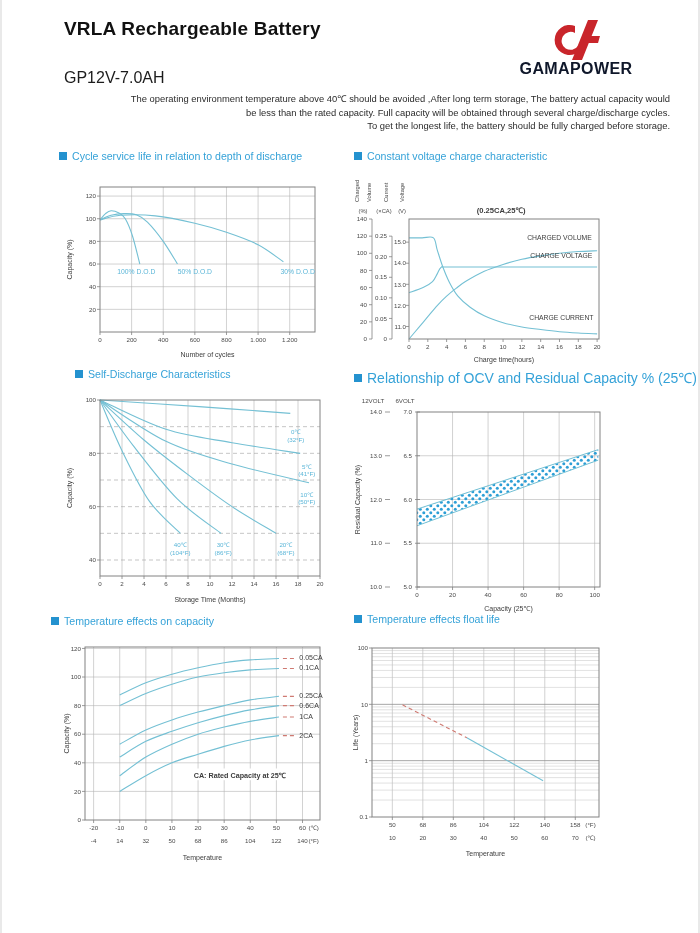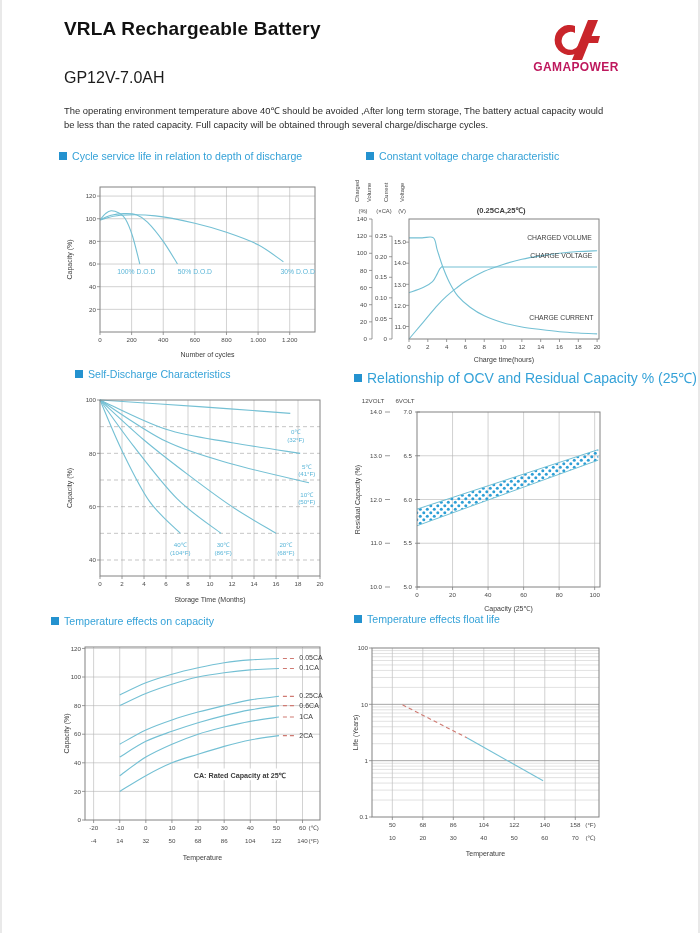--- a/index.html
+++ b/index.html
@@ -1,21 +1,21 @@
 <!DOCTYPE html>
 <html><head>
 <meta charset="utf-8">
 <style>
   html,body{margin:0;padding:0;background:#e9e9e9;}
   .page{position:relative;width:696px;height:933px;background:#ffffff;
         font-family:"Liberation Sans",sans-serif;overflow:hidden;margin:0 auto;}
   .abs{position:absolute;}
   .doc-title{font-size:19px;font-weight:bold;color:#111;letter-spacing:.2px;}
   .doc-sub{font-size:16px;color:#1c1c1c;}
-  .brand-name{font-size:12px;font-weight:bold;color:#be185d;letter-spacing:.4px;}
+  .brand-name{font-size:16px;font-weight:bold;color:#0f172a;letter-spacing:.4px;}
   .intro{font-size:9.4px;line-height:13.6px;color:#2b2b2b;}
   .sec-head{display:flex;align-items:center;gap:5px;font-size:10.6px;color:#35a2d8;}
   .sec-sq{width:8px;height:8px;background:#2492cf;flex:0 0 auto;}
   svg text{font-family:"Liberation Sans",sans-serif;}
 </style>
 </head>
 <body>
 
 <div class="page">
 
@@ -24,30 +24,31 @@
 
   <div class="abs" style="left:490px;top:20px;width:168px;text-align:center;">
     <svg width="62" height="40" viewBox="0 0 62 40" style="display:block;margin:0 auto;">
       <path d="M30 6 A 15 15 0 1 0 30 34 L 33 34 L 33 26 A 9 9 0 1 1 30 13 Z" fill="#c9252b"></path>
       <polygon points="27,40 43,0 53,0 37,40" fill="#c9252b"></polygon>
       <polygon points="40,16 55,16 53,23 38,23" fill="#c9252b"></polygon>
     </svg>
     <div class="brand-name">GAMAPOWER</div>
   </div>
 
-  <div class="abs intro" style="left:62px;top:104px;width:606px;">
+  <div class="abs intro" style="left:62px;top:92px;width:606px;text-align:right;">
     <div>The operating environment temperature above 40℃ should be avoided ,After long term storage, The battery actual capacity would</div>
     <div>be less than the rated capacity. Full capacity will be obtained through several charge/discharge cycles.</div>
+    <div>To get the longest life,      the battery should be fully charged before storage.</div>
   </div>
 
   <div class="abs sec-head" style="left:57px;top:150px;">
     <span class="sec-sq"></span>
     <span>Cycle service life in relation to depth of discharge</span>
   </div>
-  <div class="abs sec-head" style="left:364px;top:150px;">
+  <div class="abs sec-head" style="left:352px;top:150px;">
     <span class="sec-sq"></span>
     <span>Constant voltage charge characteristic</span>
   </div>
   <div class="abs sec-head" style="left:57px;top:368px;padding-left:16px;">
     <span class="sec-sq"></span>
     <span>Self-Discharge Characteristics</span>
   </div>
   <div class="abs sec-head" style="left:352px;top:368px;font-size:14px;">
     <span class="sec-sq"></span>
     <span>Relationship of OCV and Residual Capacity % (25℃)</span>

